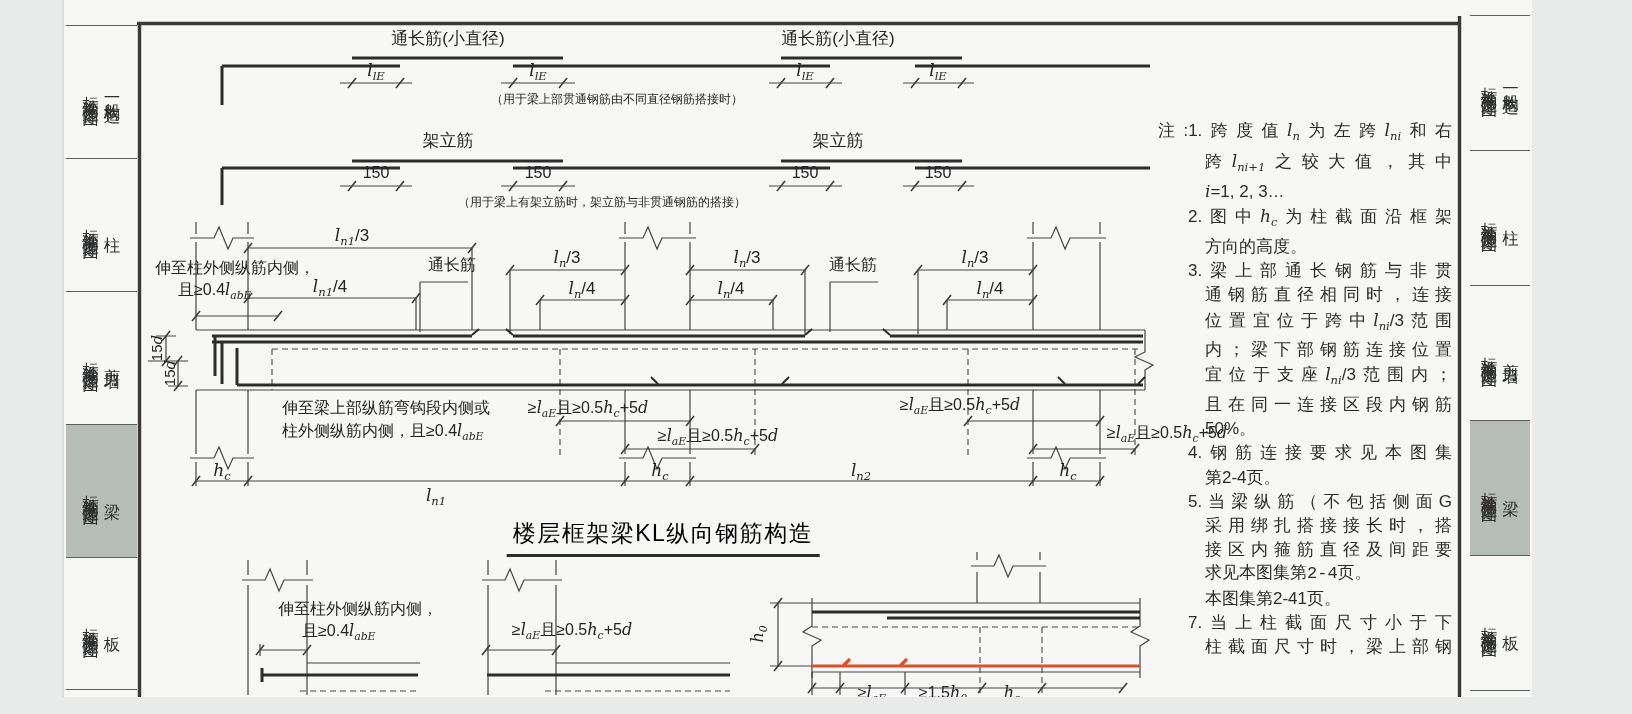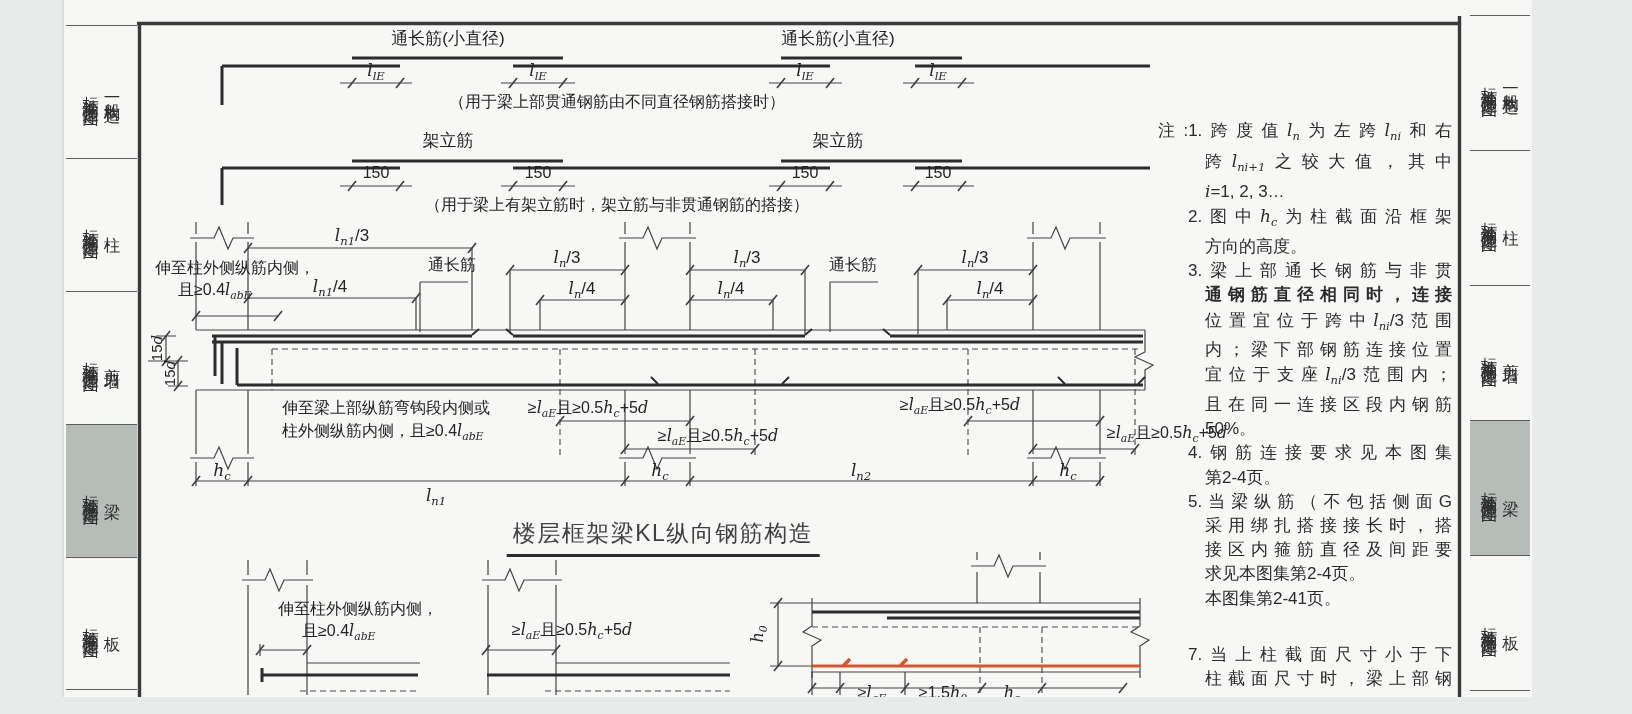--- a/index.html
+++ b/index.html
@@ -24,21 +24,21 @@
   .tab:last-child{border-bottom:1.5px solid #5c5f5d;}
   .vt{writing-mode:vertical-rl;text-orientation:upright;font-size:16.5px;line-height:1;letter-spacing:3px;color:#2e302f;}
   .vt.cat{letter-spacing:2px;}
   
   .lbl{position:absolute;white-space:nowrap;transform:translateX(-50%);color:#242424;z-index:4;line-height:1.15;}
   .lbl.la{transform:none;}
   .lbl.rot{transform:translate(-50%,-50%) rotate(-90deg);}
   .lbl i, .lbl sub, .note-line i, .note-line sub{font-family:"DejaVu Serif",serif;font-style:italic;}
   .lbl sub, .note-line sub{font-size:0.68em;}
   #title{position:absolute;left:663px;top:518px;transform:translateX(-50%);font-size:23px;letter-spacing:1.5px;
-         color:#404040;border-bottom:3px solid #2b2b2b;padding:0 6px 5px;z-index:4;white-space:nowrap;}
+         color:#000000;border-bottom:3px solid #2b2b2b;padding:0 6px 5px;z-index:4;white-space:nowrap;}
   
   #notes{position:absolute;left:1158px;top:118px;width:294px;font-size:17px;line-height:24.2px;color:#2b2b2b;z-index:4;}
   .note-line{box-sizing:border-box;}
   .note-line.j{text-align:justify;text-align-last:justify;text-justify:inter-character;}
 </style>
 </head>
 <body>
 
 <div class="paper"></div>
 
@@ -229,28 +229,28 @@
     </div>
   </div>
 
 <div id="labels">
     <div class="lbl" style="left: 448px; top: 29px; font-size: 17px;">通长筋(小直径)</div>
     <div class="lbl" style="left: 838px; top: 29px; font-size: 17px;">通长筋(小直径)</div>
     <div class="lbl" style="left: 376px; top: 61px; font-size: 17px;"><i>l</i><sub>lE</sub></div>
     <div class="lbl" style="left: 538px; top: 61px; font-size: 17px;"><i>l</i><sub>lE</sub></div>
     <div class="lbl" style="left: 805px; top: 61px; font-size: 17px;"><i>l</i><sub>lE</sub></div>
     <div class="lbl" style="left: 938px; top: 61px; font-size: 17px;"><i>l</i><sub>lE</sub></div>
-    <div class="lbl" style="left: 617px; top: 93px; font-size: 16px;">（用于梁上部贯通钢筋由不同直径钢筋搭接时）</div>
+    <div class="lbl" style="left: 617px; top: 93px; font-size: 12px;">（用于梁上部贯通钢筋由不同直径钢筋搭接时）</div>
     <div class="lbl" style="left: 448px; top: 131px; font-size: 17px;">架立筋</div>
     <div class="lbl" style="left: 838px; top: 131px; font-size: 17px;">架立筋</div>
     <div class="lbl" style="left: 376px; top: 164px; font-size: 16px;">150</div>
     <div class="lbl" style="left: 538px; top: 164px; font-size: 16px;">150</div>
     <div class="lbl" style="left: 805px; top: 164px; font-size: 16px;">150</div>
     <div class="lbl" style="left: 938px; top: 164px; font-size: 16px;">150</div>
-    <div class="lbl" style="left: 617px; top: 196px; font-size: 16px;">（用于梁上有架立筋时，架立筋与非贯通钢筋的搭接）</div>
+    <div class="lbl" style="left: 602px; top: 196px; font-size: 12px;">（用于梁上有架立筋时，架立筋与非贯通钢筋的搭接）</div>
     <div class="lbl" style="left: 352px; top: 226px; font-size: 17px;"><i>l</i><sub>n1</sub>/3</div>
     <div class="lbl" style="left: 330px; top: 277px; font-size: 17px;"><i>l</i><sub>n1</sub>/4</div>
     <div class="lbl la" style="left: 155px; top: 259px; font-size: 16px;">伸至柱外侧纵筋内侧，</div>
     <div class="lbl la" style="left: 178px; top: 281px; font-size: 16px;">且≥0.4<i>l</i><sub>abE</sub></div>
     <div class="lbl" style="left: 567px; top: 248px; font-size: 17px;"><i>l</i><sub>n</sub>/3</div>
     <div class="lbl" style="left: 582px; top: 279px; font-size: 17px;"><i>l</i><sub>n</sub>/4</div>
     <div class="lbl" style="left: 452px; top: 256px; font-size: 16px;">通长筋</div>
     <div class="lbl" style="left: 747px; top: 248px; font-size: 17px;"><i>l</i><sub>n</sub>/3</div>
     <div class="lbl" style="left: 731px; top: 279px; font-size: 17px;"><i>l</i><sub>n</sub>/4</div>
     <div class="lbl" style="left: 853px; top: 256px; font-size: 16px;">通长筋</div>
@@ -280,30 +280,30 @@
 
 <div id="title">楼层框架梁KL纵向钢筋构造</div>
 
 <div id="notes">
     <div class="note-line j" style="padding-left: 0px;">注:1.跨度值<i>l</i><sub>n</sub>为左跨<i>l</i><sub>ni</sub>和右</div>
     <div class="note-line j" style="padding-left: 47px;">跨<i>l</i><sub>ni+1</sub>之较大值，其中</div>
     <div class="note-line" style="padding-left: 47px;"><i>i</i>=1, 2, 3…</div>
     <div class="note-line j" style="padding-left: 30px;">2.图中<i>h</i><sub>c</sub>为柱截面沿框架</div>
     <div class="note-line" style="padding-left: 47px;">方向的高度。</div>
     <div class="note-line j" style="padding-left: 30px;">3.梁上部通长钢筋与非贯</div>
-    <div class="note-line j" style="padding-left: 47px; font-weight: bold;">通钢筋直径相同时，连接</div>
+    <div class="note-line j" style="padding-left: 47px;">通钢筋直径相同时，连接</div>
     <div class="note-line j" style="padding-left: 47px;">位置宜位于跨中<i>l</i><sub>ni</sub>/3范围</div>
     <div class="note-line j" style="padding-left: 47px;">内；梁下部钢筋连接位置</div>
     <div class="note-line j" style="padding-left: 47px;">宜位于支座<i>l</i><sub>ni</sub>/3范围内；</div>
     <div class="note-line j" style="padding-left: 47px;">且在同一连接区段内钢筋</div>
     <div class="note-line" style="padding-left: 47px;">50%。</div>
     <div class="note-line j" style="padding-left: 30px;">4.钢筋连接要求见本图集</div>
     <div class="note-line" style="padding-left: 47px;">第2-4页。</div>
     <div class="note-line j" style="padding-left: 30px;">5.当梁纵筋（不包括侧面G</div>
     <div class="note-line j" style="padding-left: 47px;">采用绑扎搭接接长时，搭</div>
     <div class="note-line j" style="padding-left: 47px;">接区内箍筋直径及间距要</div>
-    <div class="note-line" style="padding-left: 47px;">求见本图集第2-4页。</div>
+    <div class="note-line" style="padding-left: 47px; font-family: Liberation Mono, monospace;">求见本图集第2-4页。</div>
     <div class="note-line" style="padding-left: 47px;">本图集第2-41页。</div>
-    <div class="note-line j" style="padding-left: 30px; margin-top: 32px;">7.当上柱截面尺寸小于下</div>
+    <div class="note-line j" style="padding-left: 30px;">7.当上柱截面尺寸小于下</div>
     <div class="note-line j" style="padding-left: 47px;">柱截面尺寸时，梁上部钢</div>
   </div>
 
 <div class="band"></div>
 
 </body></html>

